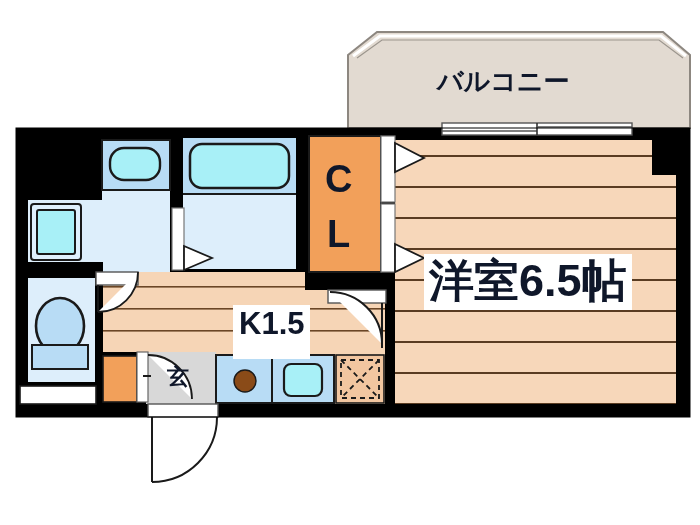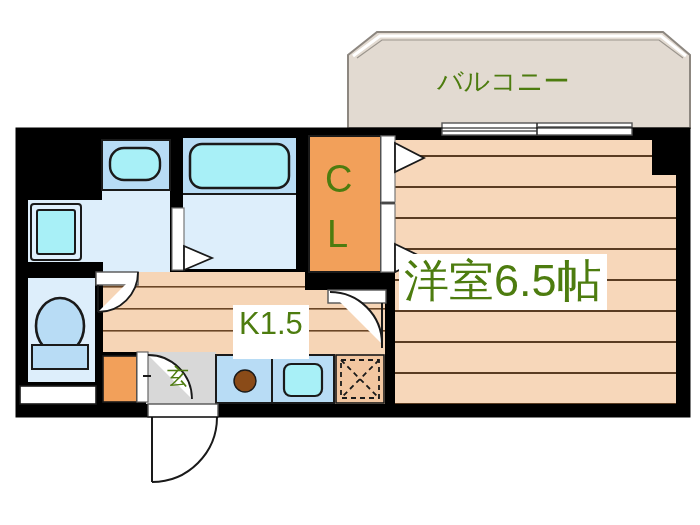--- a/index.html
+++ b/index.html
@@ -22,29 +22,29 @@
     position: absolute;
     left: 0;
     top: 0;
     width: 700px;
     height: 525px;
     display: block;
   }
   .room-label {
     position: absolute;
     background: #ffffff;
-    color: #4d7c0f;
+    color: #0f172a;
     font-family: "Liberation Sans", sans-serif;
-    font-weight: normal;
+    font-weight: bold;
     white-space: nowrap;
     line-height: 1;
     letter-spacing: 0px;
   }
   #label-bedroom {
-    left: 399px;
+    left: 424px;
     top: 254px;
     font-size: 45px;
     padding: 4px 5px 7px 5px;
     text-align: center;
   }
   #label-kitchen {
     left: 233px;
     top: 305px;
     font-size: 31px;
     padding: 3px 6px 20px 6px;

